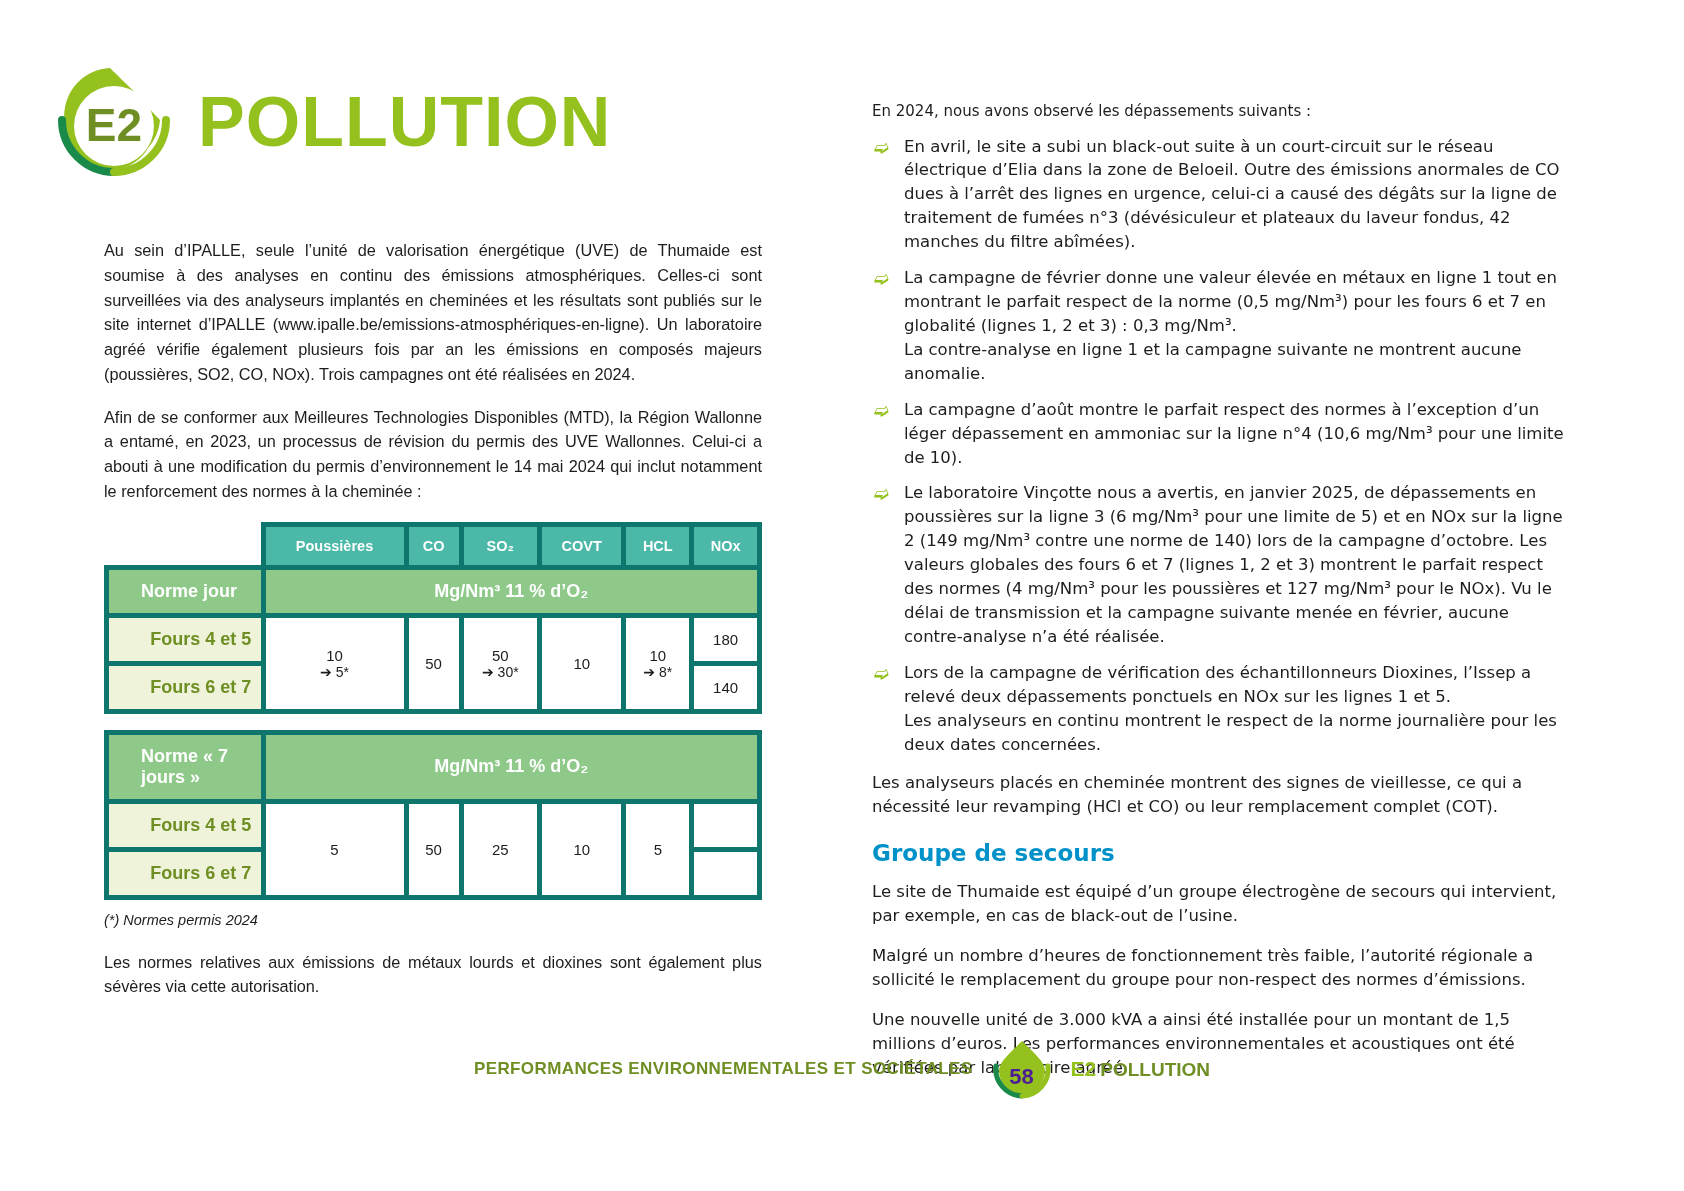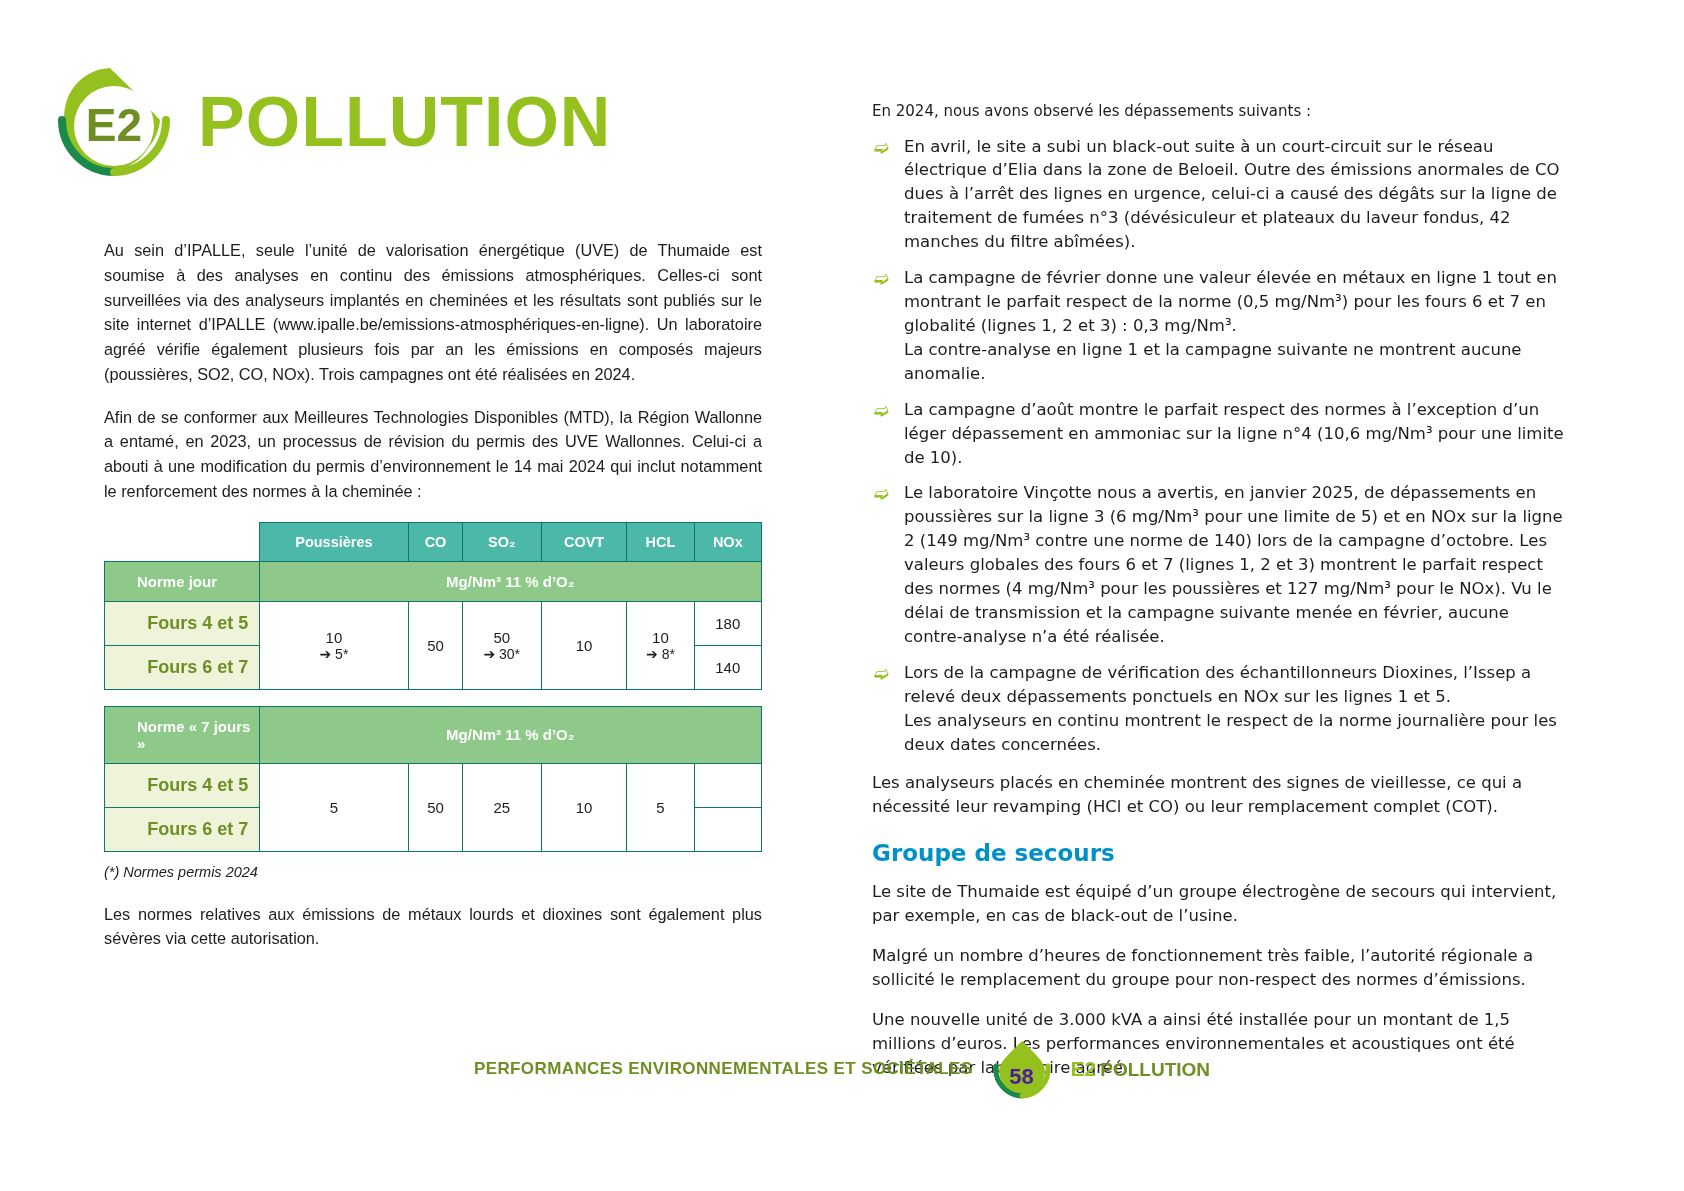--- a/index.html
+++ b/index.html
@@ -72,41 +72,41 @@
   .table-wrap {
     margin-top: 8px;
     width: 658px;
   }
   table.norms {
     border-collapse: collapse;
     width: 658px;
     font-size: 14.5px;
   }
   table.norms th, table.norms td {
-    border: 1px solid #0f766e;
+    border: 5px solid #0f766e;
     text-align: center;
     vertical-align: middle;
   }
   .th-blank {
     background: #ffffff;
     border: none !important;
     width: 152px;
   }
   .th-head {
     background: #4cb8a8;
     color: #ffffff;
     font-weight: bold;
     font-size: 14.5px;
     padding: 11px 4px;
   }
   .row-norme td {
     background: #8fc98a;
     color: #ffffff;
     font-weight: bold;
-    font-size: 15px;
+    font-size: 18px;
     padding: 11px 6px;
   }
   .row-norme .lbl {
     text-align: left;
     padding-left: 32px;
   }
   .lbl-four {
     background: #eef3d9;
     color: #6f8f24;
     font-weight: bold;

